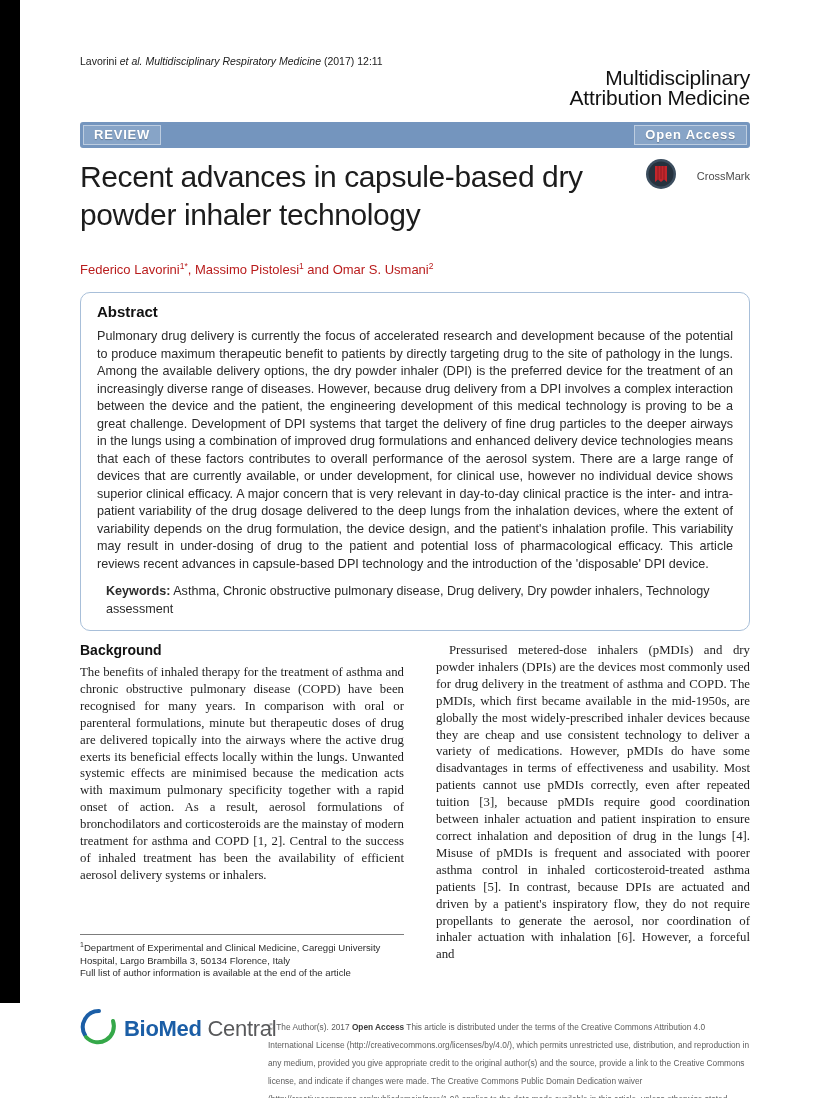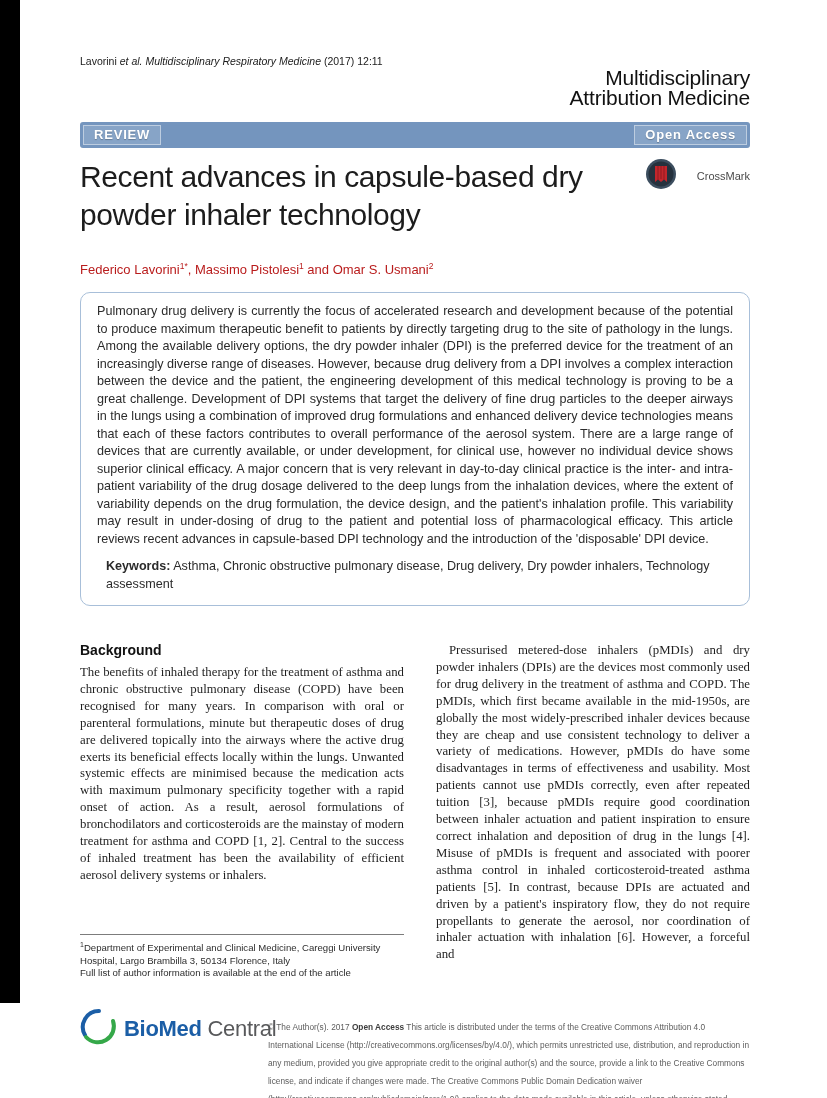--- a/index.html
+++ b/index.html
@@ -106,20 +106,21 @@
     </span>
     <span class="crossmark-text">CrossMark</span>
   </div>
 </div>
 
 <div class="authors">
   <span>Federico Lavorini</span><sup>1*</sup><span>, Massimo Pistolesi</span><sup>1</sup><span> and Omar S. Usmani</span><sup>2</sup>
 </div>
 
 <section class="abstract-box">
+  <h2>Abstract</h2>
   <p>Pulmonary drug delivery is currently the focus of accelerated research and development because of the potential to produce maximum therapeutic benefit to patients by directly targeting drug to the site of pathology in the lungs. Among the available delivery options, the dry powder inhaler (DPI) is the preferred device for the treatment of an increasingly diverse range of diseases. However, because drug delivery from a DPI involves a complex interaction between the device and the patient, the engineering development of this medical technology is proving to be a great challenge. Development of DPI systems that target the delivery of fine drug particles to the deeper airways in the lungs using a combination of improved drug formulations and enhanced delivery device technologies means that each of these factors contributes to overall performance of the aerosol system. There are a large range of devices that are currently available, or under development, for clinical use, however no individual device shows superior clinical efficacy. A major concern that is very relevant in day-to-day clinical practice is the inter- and intra-patient variability of the drug dosage delivered to the deep lungs from the inhalation devices, where the extent of variability depends on the drug formulation, the device design, and the patient's inhalation profile. This variability may result in under-dosing of drug to the patient and potential loss of pharmacological efficacy. This article reviews recent advances in capsule-based DPI technology and the introduction of the 'disposable' DPI device.</p>
   <p class="keywords"><b>Keywords:</b><span> Asthma, Chronic obstructive pulmonary disease, Drug delivery, Dry powder inhalers, Technology assessment</span></p>
 </section>
 
 <div class="columns">
   <div class="col">
     <h3>Background</h3>
     <p>The benefits of inhaled therapy for the treatment of asthma and chronic obstructive pulmonary disease (COPD) have been recognised for many years. In comparison with oral or parenteral formulations, minute but therapeutic doses of drug are delivered topically into the airways where the active drug exerts its beneficial effects locally within the lungs. Unwanted systemic effects are minimised because the medication acts with maximum pulmonary specificity together with a rapid onset of action. As a result, aerosol formulations of bronchodilators and corticosteroids are the mainstay of modern treatment for asthma and COPD [1, 2]. Central to the success of inhaled treatment has been the availability of efficient aerosol delivery systems or inhalers.</p>
     <div class="footnotes">
       <hr>

